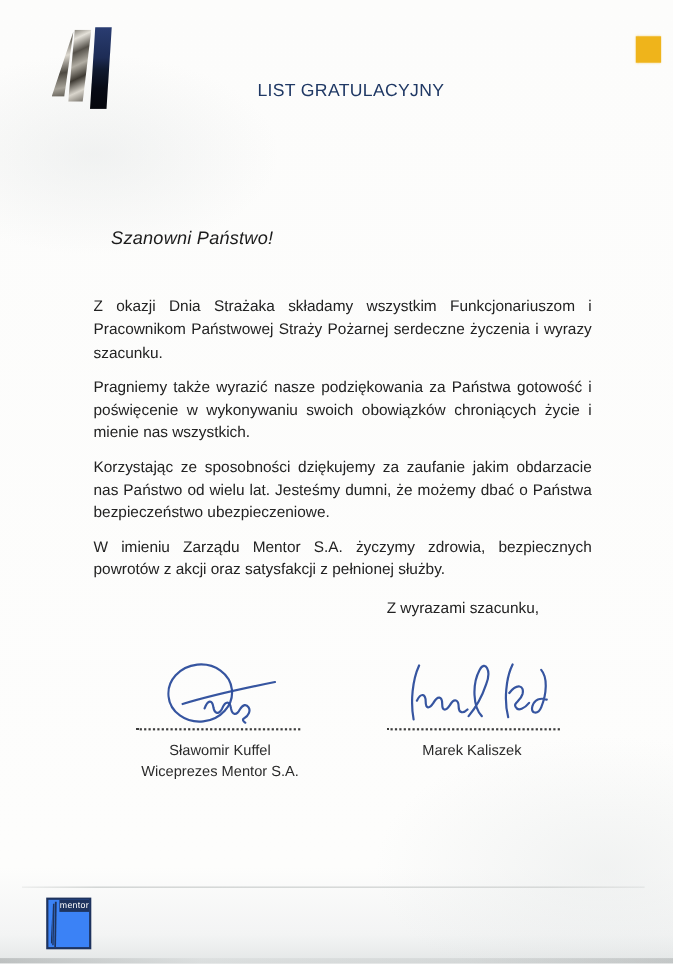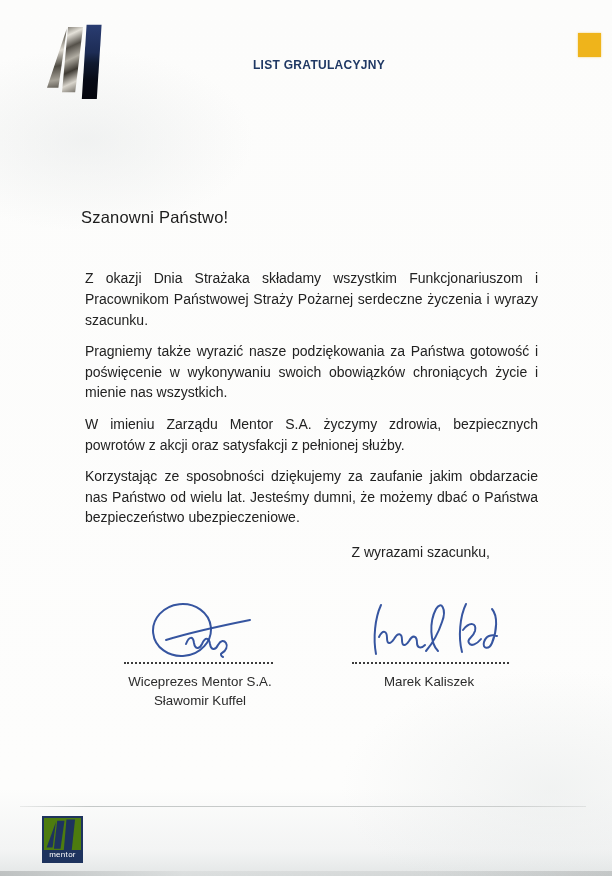--- a/index.html
+++ b/index.html
@@ -19,29 +19,29 @@
   
   .logo-m{position:absolute;left:44px;top:24px;width:60px;height:75px;}
   .lm{position:absolute;inset:0;display:block;}
   .lm1{clip-path:polygon(38% 6%,24% 85%,5% 85%);
        background:linear-gradient(170deg,#b9b5ab 0%,#6e6a61 18%,#ddd9d0 34%,#4e4a42 52%,#a6a298 68%,#36322b 84%,#8d897f 100%);}
   .lm2{clip-path:polygon(40% 4%,65% 4%,52% 91%,30% 91%);
        background:linear-gradient(155deg,#cdc9bf 0%,#77736a 12%,#e4e1d9 22%,#55514a 34%,#b1ada3 46%,#3e3a33 58%,#d9d5cc 70%,#6a665e 82%,#2f2b25 100%);}
   .lm3{clip-path:polygon(71% 1%,96% 1%,88% 100%,63% 100%);
        background:linear-gradient(180deg,#2a3d72 0%,#1d2c55 38%,#101a30 52%,#070a15 75%,#05060c 100%);}
   .title{
-    position:absolute;left:26px;right:0;top:58px;margin:0;text-align:center;
-    font-size:12px;font-weight:bold;letter-spacing:.3px;
+    position:absolute;left:26px;right:0;top:58px;margin:16px;text-align:center;
+    font-size:16px;font-weight:normal;letter-spacing:.3px;
     color:var(--title-blue,#1F3864);
   }
   .accent-square{position:absolute;left:578px;top:33px;width:23px;height:24px;
     background:var(--accent-yellow,#EFB41B);box-shadow:0 0 2px rgba(239,180,27,.6);}
 
   
-  .greeting{position:absolute;left:81px;top:208px;font-size:16.5px;
+  .greeting{position:absolute;left:101px;top:208px;font-size:16.5px;font-style:italic;
     color:#1c1c1c;letter-spacing:.2px;}
   .body-text{position:absolute;left:85px;top:268px;width:453px;
     font-size:14px;line-height:20.8px;text-align:justify;color:var(--body-text,#222);}
   .body-text p{margin:0 0 10.5px 0;}
   .closing{position:absolute;left:86px;top:544px;width:404px;text-align:right;
     font-size:14px;color:var(--body-text,#222);}
 
   
   .sig{position:absolute;color:var(--ink-blue,#2B4C9B);}
   .sig-left{left:152px;top:600px;width:100px;height:60px;}
@@ -54,21 +54,21 @@
   .sig-labels{position:absolute;width:180px;text-align:center;
     font-size:13.3px;line-height:18.5px;color:#2b2b2b;}
   .labels-left{left:110px;top:673px;}
   .labels-right{left:339px;top:673px;}
 
   
   .footer-divider{position:absolute;left:20px;top:806px;width:566px;height:1px;
     background:linear-gradient(90deg,rgba(180,184,183,.25),#c4c8c7 12%,#cbcecd 85%,rgba(180,184,183,.3));}
   .mentor-logo{position:absolute;left:42px;top:816px;width:41px;height:47px;
     background:var(--logo-navy,#1E335E);padding:2px;box-sizing:border-box;}
-  .ml-inner{width:100%;height:100%;background:#4d7c0f;display:flex;flex-direction:column;}
+  .ml-inner{width:100%;height:100%;background:#3b82f6;display:flex;flex-direction:row;}
   .ml-shapes{flex:1;position:relative;margin:1px 2px 0;}
   .ms{position:absolute;inset:0;background:var(--logo-navy,#1E335E);}
   .ms1{clip-path:polygon(30% 10%,20% 92%,2% 92%);}
   .ms2{clip-path:polygon(34% 6%,56% 6%,44% 96%,24% 96%);}
   .ms3{clip-path:polygon(62% 2%,88% 2%,78% 100%,54% 100%);}
   .ml-text{height:11px;background:var(--logo-navy,#1E335E);color:#fff;font-size:8px;
     line-height:10px;text-align:center;letter-spacing:.3px;}
   .date-line{position:absolute;right:17px;top:820px;width:200px;text-align:right;
     font-size:12.5px;color:var(--date-gray,#8E9094);letter-spacing:.2px;}
 </style>
@@ -83,22 +83,22 @@
     <span class="lm lm3"></span>
   </div>
   <h1 class="title">LIST GRATULACYJNY</h1>
   <div class="accent-square"></div>
 
   <div class="greeting">Szanowni Państwo!</div>
 
   <div class="body-text">
     <p>Z okazji Dnia Strażaka składamy wszystkim Funkcjonariuszom i Pracownikom Państwowej Straży Pożarnej serdeczne życzenia i wyrazy szacunku.</p>
     <p>Pragniemy także wyrazić nasze podziękowania za Państwa gotowość i poświęcenie w wykonywaniu swoich obowiązków chroniących życie i mienie nas wszystkich.</p>
+    <p>Korzystając ze sposobności dziękujemy za zaufanie jakim obdarzacie nas Państwo od wielu lat. Jesteśmy dumni, że możemy dbać o Państwa bezpieczeństwo ubezpieczeniowe.</p>
     <p>W imieniu Zarządu Mentor S.A. życzymy zdrowia, bezpiecznych powrotów z akcji oraz satysfakcji z pełnionej służby.</p>
-    <p>Korzystając ze sposobności dziękujemy za zaufanie jakim obdarzacie nas Państwo od wielu lat. Jesteśmy dumni, że możemy dbać o Państwa bezpieczeństwo ubezpieczeniowe.</p>
   </div>
 
   <div class="closing">Z wyrazami szacunku,</div>
 
   <svg class="sig sig-left" viewBox="0 0 100 60" aria-hidden="true">
     <ellipse cx="30" cy="30" rx="29" ry="26" transform="rotate(-6 30 30)"></ellipse>
     <path d="M 14,40 C 40,32 68,26 98,20
              M 34,44 c 3,-8 7,-8 8,-1 c 1,6 5,7 8,1 c 3,-7 7,-7 8,0 c 1,6 5,7 8,1 c 3,-5 6,-5 8,-2 c 2,3 0,8 -4,10 c -2,1 -1,3 1,4"></path>
   </svg>
   <svg class="sig sig-right" viewBox="0 0 140 58" aria-hidden="true">
@@ -107,22 +107,22 @@
              M 70,49 C 62,41 61,20 68,7 C 73,-2 79,7 74,20 C 70,32 64,42 58,49
              M 94,50 C 90,35 92,14 98,2
              M 95,28 c 7,-9 14,-7 12,1 c -2,7 -9,8 -6,12 c 2,4 8,1 12,-4
              M 124,7 c 6,7 5,22 0,34 c -3,7 -10,6 -8,-1 c 2,-6 7,-8 13,-6"></path>
   </svg>
 
   <div class="dots dots-left"></div>
   <div class="dots dots-right"></div>
 
   <div class="sig-labels labels-left">
+    <div>Sławomir Kuffel</div>
     <div>Wiceprezes Mentor S.A.</div>
-    <div>Sławomir Kuffel</div>
   </div>
   <div class="sig-labels labels-right">
     <div>Marek Kaliszek</div>
   </div>
 
   <div class="footer-divider"></div>
   <div class="mentor-logo">
     <div class="ml-inner">
       <div class="ml-shapes">
         <span class="ms ms1"></span>

